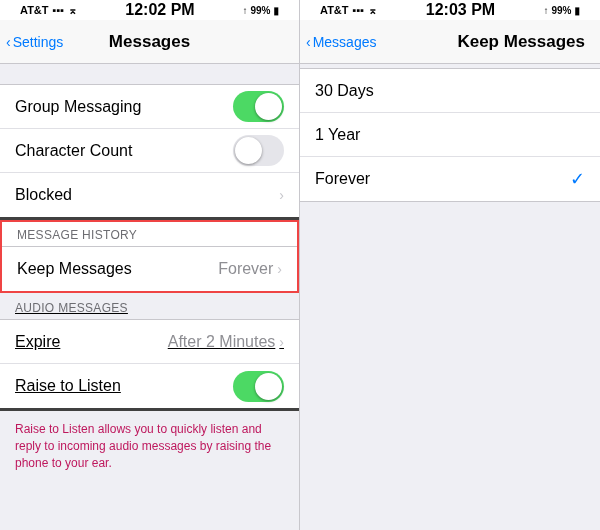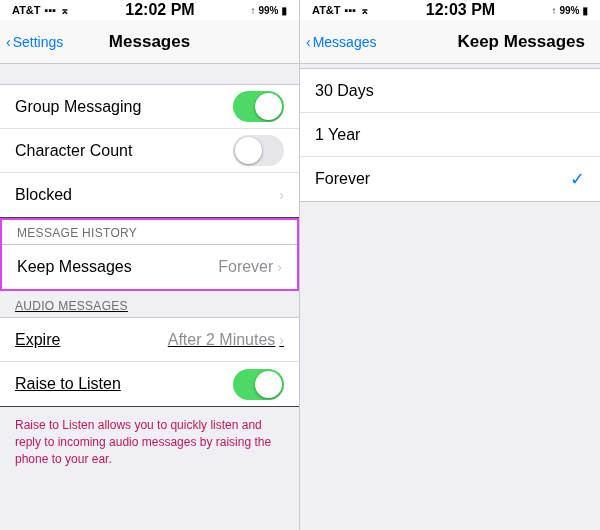--- a/index.html
+++ b/index.html
@@ -22,21 +22,21 @@
       overflow: hidden;
       border-right: 1px solid #c8c7cc;
     }
 
     .status-bar {
       height: 20px;
       background: #fff;
       display: flex;
       align-items: center;
       justify-content: space-between;
-      padding: 0 12px;
+      padding: 0 20px;
       font-size: 11px;
       font-weight: 600;
     }
     .status-bar .left-status { display: flex; gap: 4px; align-items: center; }
     .status-bar .center-status { font-size: 16px; font-weight: 700; }
     .status-bar .right-status { display: flex; gap: 3px; align-items: center; font-size: 10px; }
 
     .nav-bar {
       height: 44px;
       background: rgba(248,248,248,0.97);
@@ -77,21 +77,21 @@
       font-size: 12px;
       color: #6d6d72;
       text-transform: uppercase;
       letter-spacing: 0.3px;
       background: #efeff4;
     }
 
     .settings-group {
       background: #fff;
       border-top: 1px solid #c8c7cc;
-      border-bottom: 1px solid #404040;
+      border-bottom: 3px solid #404040;
       margin-bottom: 0;
     }
 
     .settings-row {
       display: flex;
       align-items: center;
       justify-content: space-between;
       padding: 0 15px;
       height: 44px;
       background: #fff;
@@ -146,21 +146,21 @@
     .toggle.off .toggle-knob { left: 2px; }
 
     
     .chevron {
       color: #c7c7cc;
       font-size: 14px;
     }
 
     
     .highlighted-section {
-      border: 2px solid #d946ef;
+      border: 2px solid #ef4444;
       margin: 0 0;
       background: #fff;
     }
     .highlighted-section .section-header {
       background: #fff;
       padding-top: 6px;
     }
     .highlighted-section .settings-group {
       border: none;
       border-top: 1px solid #c8c7cc;

